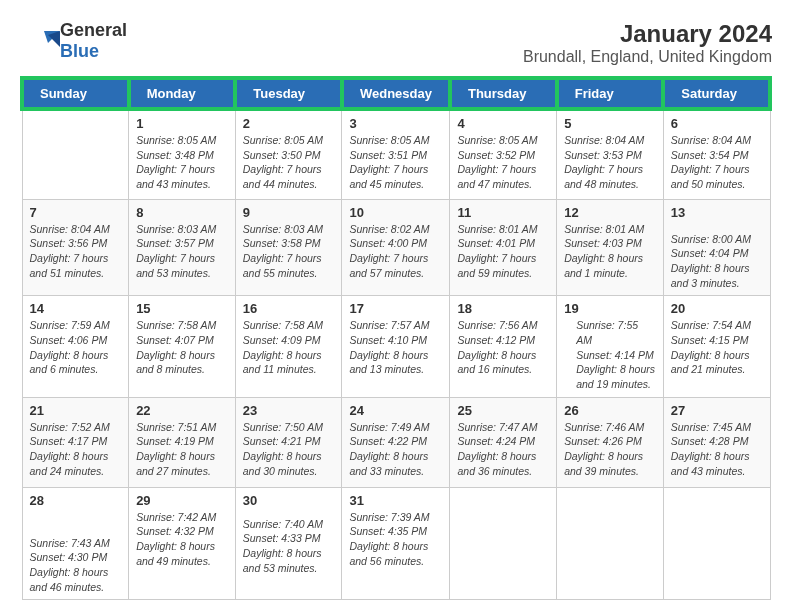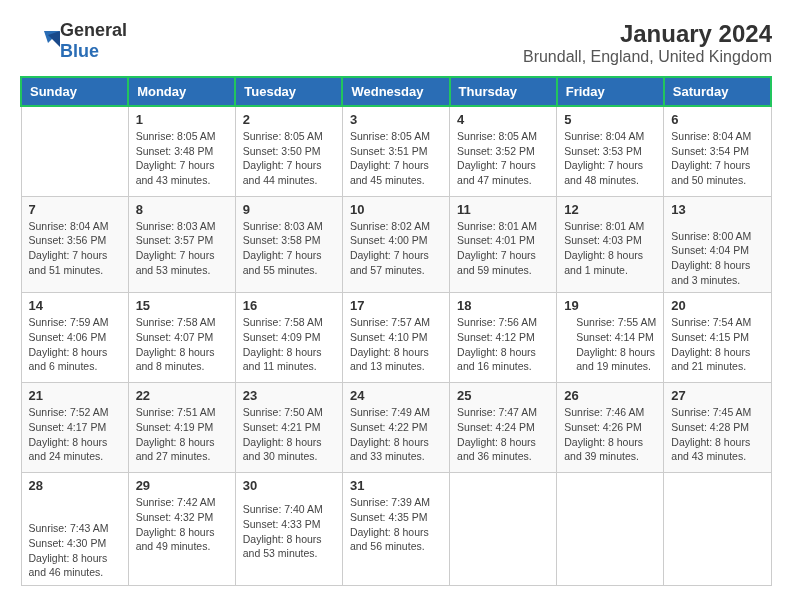--- a/index.html
+++ b/index.html
@@ -42,24 +42,24 @@
       color: #555;
     }
     table {
       width: 100%;
       border-collapse: collapse;
     }
     thead tr th {
       background-color: #2a6db5;
       color: #fff;
       text-align: left;
-      padding: 6px 8px;
+      padding: 6px 16px;
       font-size: 13px;
       font-weight: bold;
-      border: 2px solid #22c55e;
+      border: 4px solid #22c55e;
     }
     tbody tr td {
       border: 1px solid #ccc;
       vertical-align: top;
       padding: 5px 7px;
       font-size: 11px;
       color: #333;
       width: calc(100% / 7);
       min-height: 80px;
       height: 90px;
@@ -67,20 +67,21 @@
     tbody tr td .day-num {
       font-weight: bold;
       font-size: 13px;
       margin-bottom: 2px;
       display: block;
     }
     tbody tr td .day-info {
       font-size: 10.5px;
       line-height: 1.4;
       color: #444;
+      font-style: italic;
     }
     tbody tr:nth-child(even) {
       background-color: #f9f9f9;
     }
     tbody tr:nth-child(odd) {
       background-color: #fff;
     }
     .empty-cell {
       background: #fff;
     }

